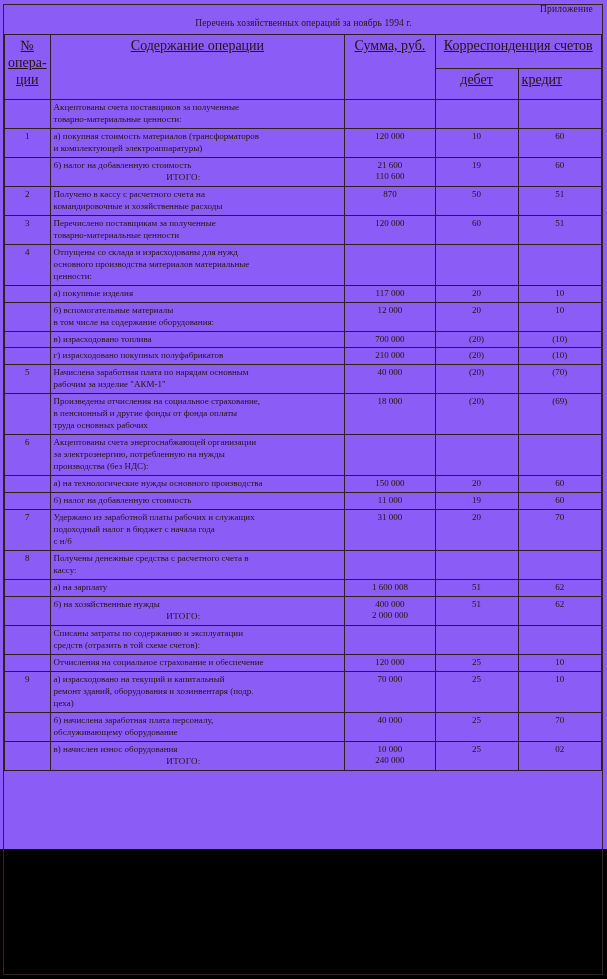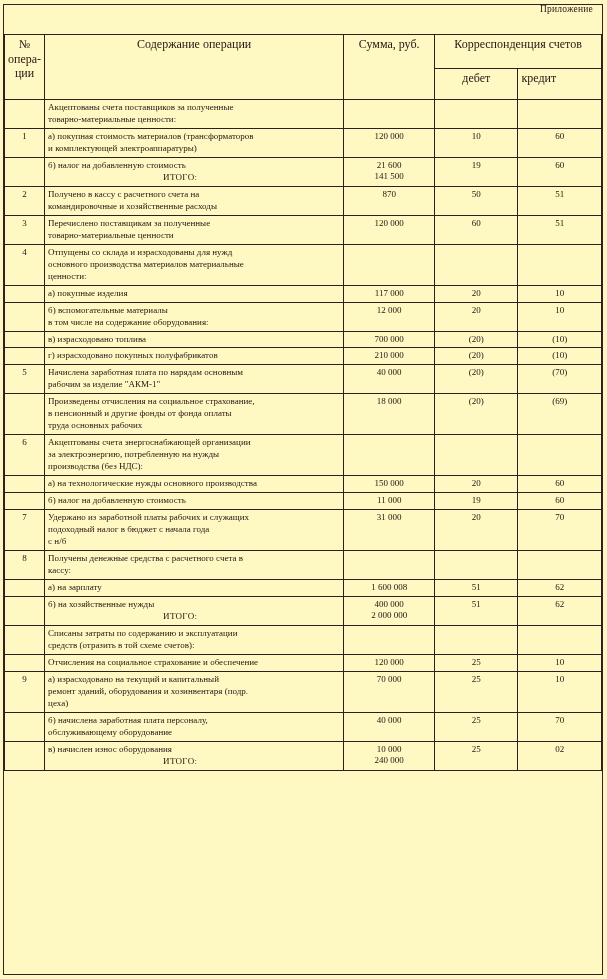--- a/index.html
+++ b/index.html
@@ -12,22 +12,22 @@
     height: 979px;
     position: relative;
     font-family: "Liberation Serif", serif;
     color: #1a0d0d;
     overflow: hidden;
   }
   .page {
     position: absolute;
     left: 0; top: 0;
     width: 607px;
-    height: 979px;
-    background: #fef9c3;
+    height: 849px;
+    background: #8b5cf6;
   }
   .border-box {
     position: absolute;
     left: 3px; top: 4px;
     width: 600px;
     height: 971px;
     border: 1px solid #3a1f1f;
     box-sizing: border-box;
   }
   .appendix {
@@ -66,42 +66,44 @@
   }
   .col-num { width: 30px; text-align: center; }
   .col-desc { width: 302px; }
   .col-sum { width: 86px; text-align: center; }
   .col-debit { width: 78px; }
   .col-credit { width: 78px; text-align: left; }
 
   thead td, thead th {
     text-align: center;
     vertical-align: middle;
-    font-size: 12px;
+    font-size: 14px;
     height: 18px;
+    text-decoration: underline;
   }
   .head-tall { height: 60px; }
   .corr-group { height: 20px; }
 
   .cell-center { text-align: center; }
   .total-line {
     text-align: center;
     padding-right: 28px;
     letter-spacing: 0.3px;
   }
   .desc p { margin: 0 0 1px 0; }
   .sum-stack span { display: block; }
 </style>
 </head>
 <body>
 
 <div class="page">
   <div class="border-box"></div>
 
   <div class="appendix">Приложение</div>
+  <div class="doc-title">Перечень хозяйственных операций за ноябрь 1994 г.</div>
 
   <table class="main">
     <thead>
       <tr>
         <td class="col-num head-tall" rowspan="2">№ опера- ции</td>
         <td class="col-desc head-tall" rowspan="2">Содержание операции</td>
         <td class="col-sum head-tall" rowspan="2">Сумма, руб.</td>
         <td class="corr-group" colspan="2">Корреспонденция счетов</td>
       </tr>
       <tr>
@@ -135,21 +137,21 @@
           <td class="col-credit cell-center">60</td>
         </tr>
         <tr>
           <td class="col-num cell-center"></td>
           <td class="col-desc desc">
             <p>б) налог на добавленную стоимость</p>
             <p class="total-line">ИТОГО:</p>
           </td>
           <td class="col-sum cell-center sum-stack">
             <span>21 600</span>
-            <span>141 500</span>
+            <span>110 600</span>
           </td>
           <td class="col-debit cell-center">19</td>
           <td class="col-credit cell-center">60</td>
         </tr>
         <tr>
           <td class="col-num cell-center">2</td>
           <td class="col-desc desc">
             <p>Получено в кассу с расчетного счета на</p>
             <p>командировочные и хозяйственные расходы</p>
           </td>

